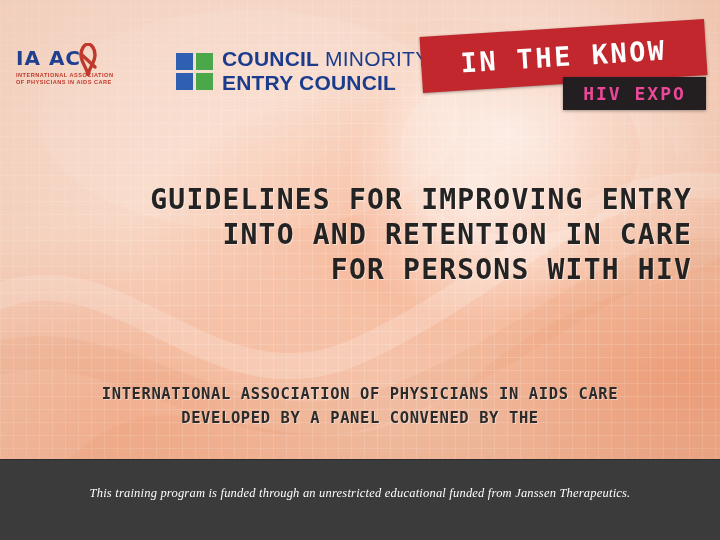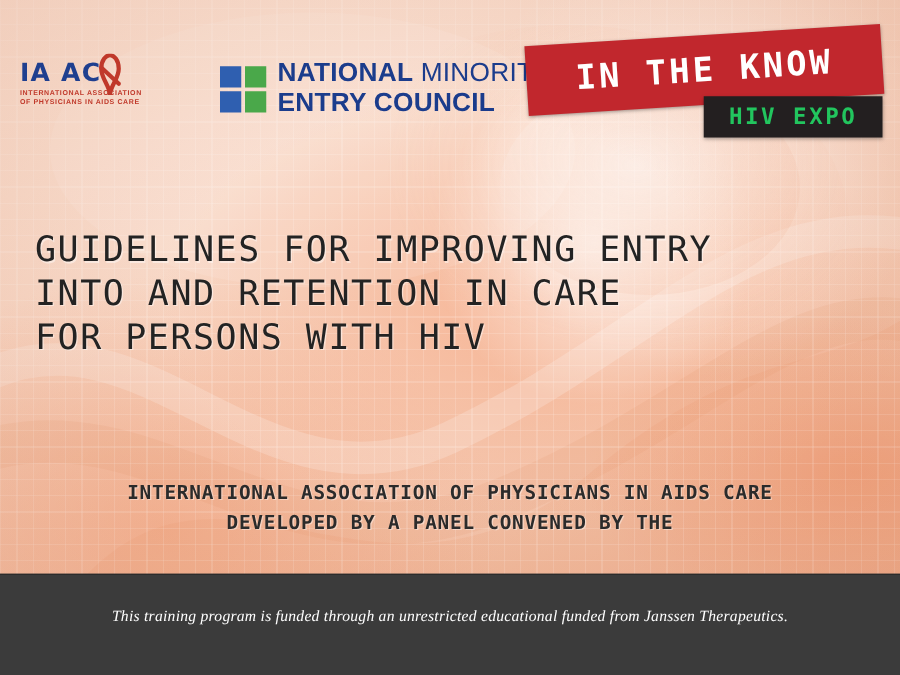--- a/index.html
+++ b/index.html
@@ -166,37 +166,37 @@
     top: 49px;
     width: 143px;
     height: 33px;
     background: #231f20;
     box-shadow: 0 1px 3px rgba(0,0,0,0.35);
     display: flex;
     align-items: center;
     justify-content: center;
   }
   .know-black-text {
-    color: #22c55e;
+    color: #ec4899;
     font-family: "DejaVu Sans Mono", monospace;
     font-weight: bold;
     font-size: 18px;
     letter-spacing: 2px;
     white-space: nowrap;
   }
 
   
   .title {
     position: absolute;
     left: 28px;
     right: 28px;
     top: 182px;
-    text-align: left;
+    text-align: right;
     font-family: "DejaVu Sans Mono", monospace;
-    font-weight: normal;
+    font-weight: bold;
     font-size: 28px;
     line-height: 35px;
     letter-spacing: 1.2px;
     color: #232323;
     text-transform: uppercase;
     text-shadow: 1px 1px 0 rgba(255,255,255,0.45);
   }
   .title div { white-space: nowrap; }
 
   .subtitle {
@@ -283,21 +283,21 @@
     </div>
 
     <div class="nmac">
       <div class="nmac-squares">
         <div class="sq" style="background:#2f5fb0"></div>
         <div class="sq" style="background:#4aa84a"></div>
         <div class="sq" style="background:#2f5fb0"></div>
         <div class="sq" style="background:#4aa84a"></div>
       </div>
       <div class="nmac-text">
-        <div class="nmac-line1"><b>NATIONAL</b><span class="thin"> MINORITY</span></div>
+        <div class="nmac-line1"><b>COUNCIL</b><span class="thin"> MINORITY</span></div>
         <div class="nmac-line2">ENTRY COUNCIL</div>
       </div>
     </div>
 
     <div class="know">
       <div class="know-red"></div>
       <div class="know-red-text">IN THE KNOW</div>
       <div class="know-black">
         <span class="know-black-text">HIV EXPO</span>
       </div>

